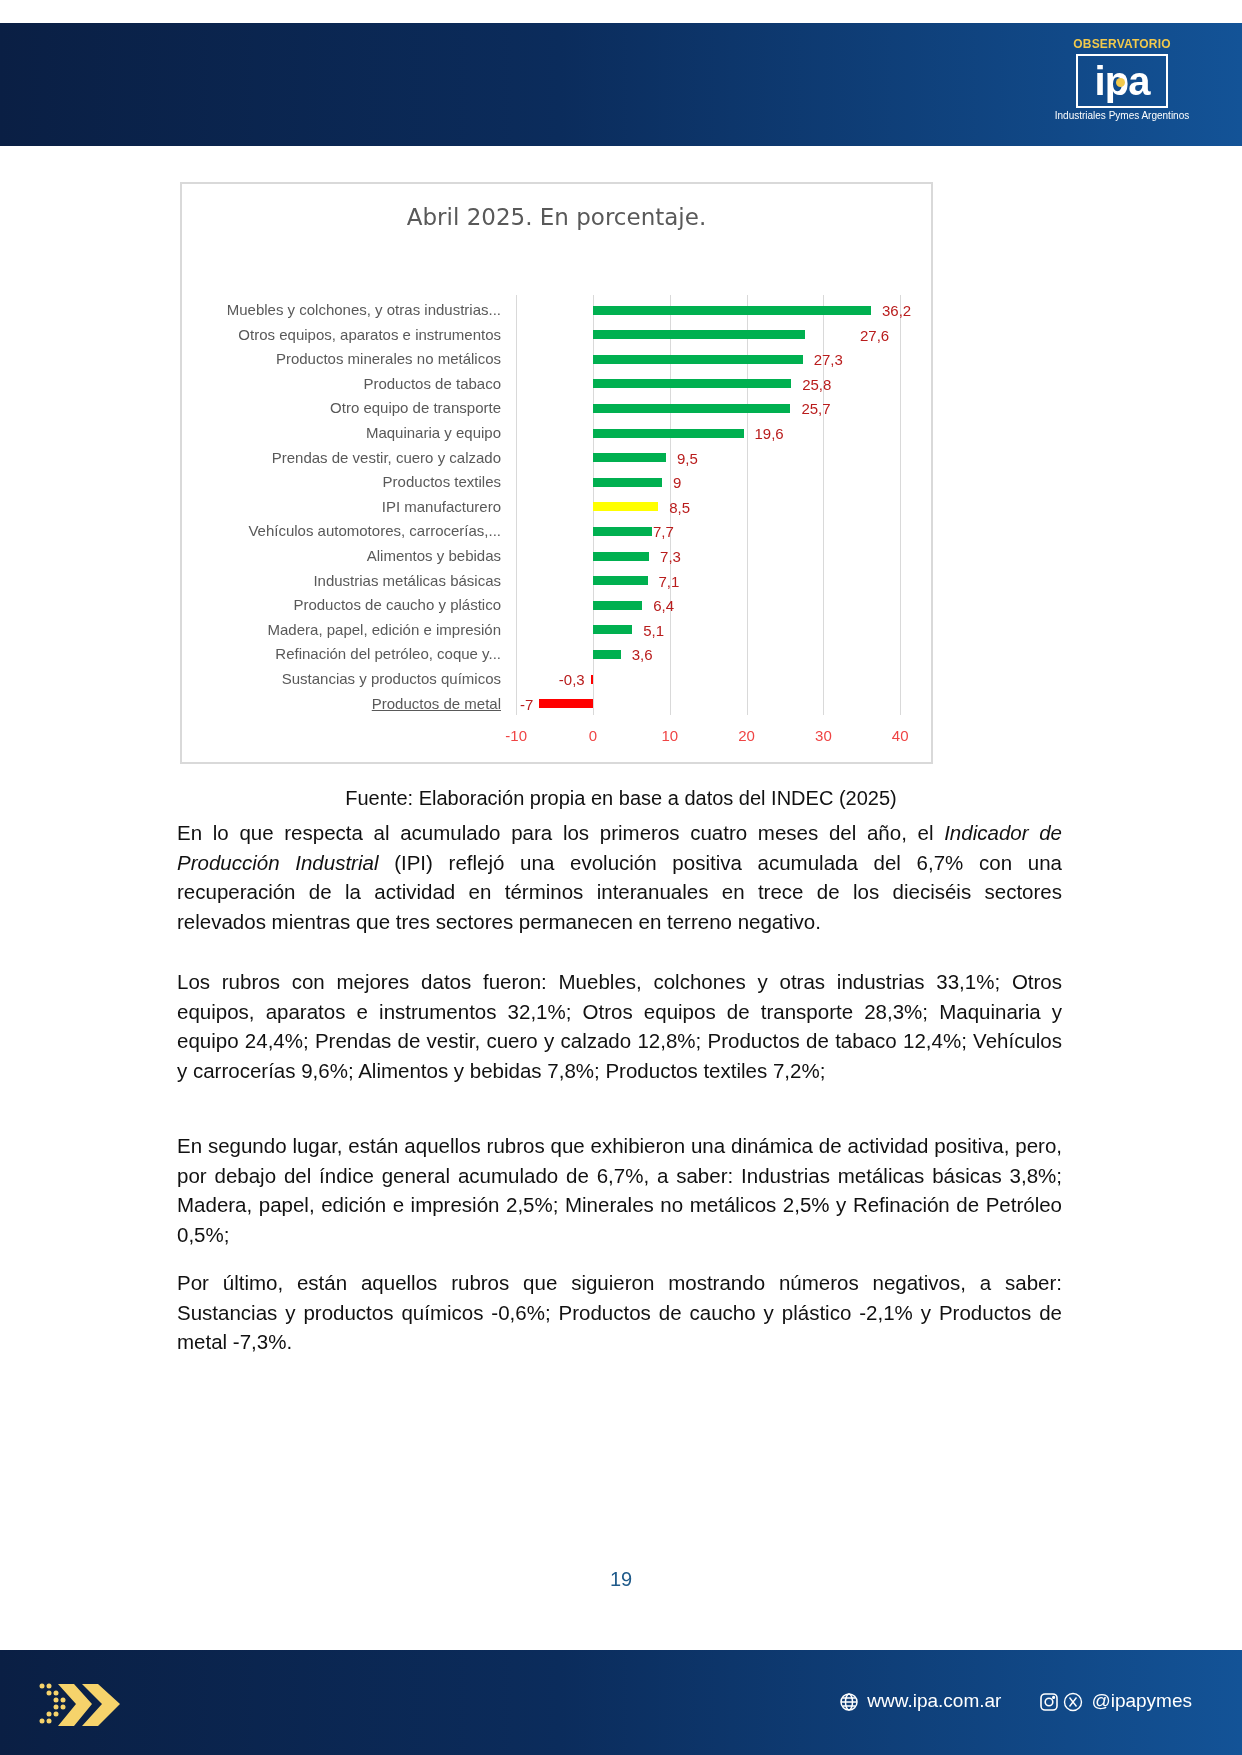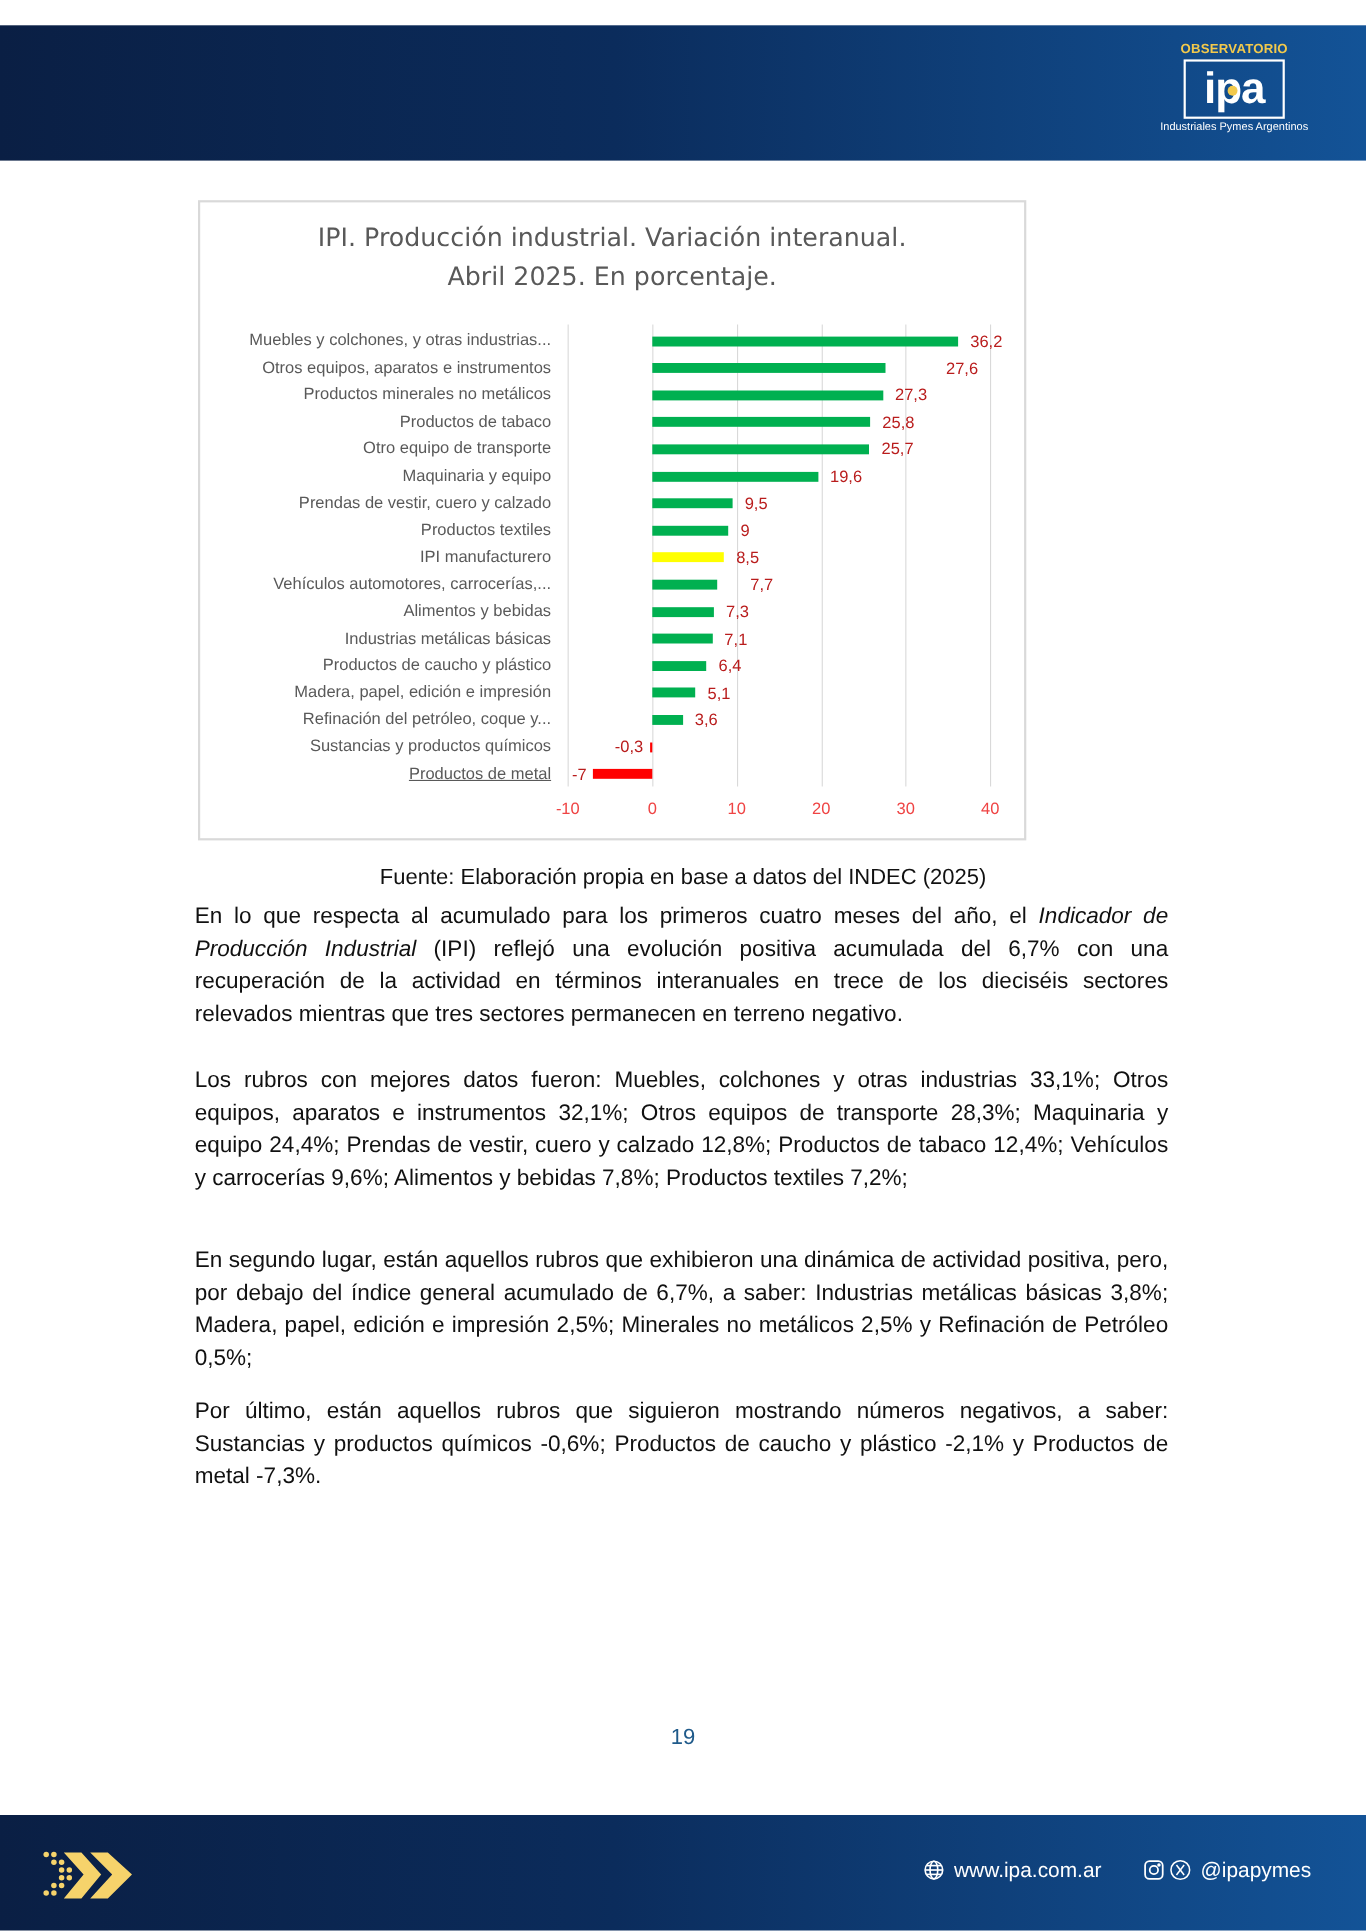--- a/index.html
+++ b/index.html
@@ -43,40 +43,39 @@
   .para {
     position: absolute; left: 177px; width: 885px; font-size: 20.5px; line-height: 29.5px; text-align: justify;
   }
   .page-num { position: absolute; left: 0; top: 1568px; width: 1242px; text-align: center; color: #1f5a8a; font-size: 20px; }
 
   .footer-band {
     position: absolute; left: 0; top: 1650px; width: 1242px; height: 105px;
     background: linear-gradient(90deg, #0a1f44 0%, #0b2c5c 45%, #135397 100%);
   }
   .footer-arrows { position: absolute; left: 38px; top: 32px; }
-  .footer-links { position: absolute; right: 50px; top: 40px; color: #ffffff; font-size: 19px; display: flex; align-items: flex-start; }
+  .footer-links { position: absolute; right: 50px; top: 40px; color: #ffffff; font-size: 19px; display: flex; align-items: flex-end; }
   .footer-links .ic { display: inline-flex; align-items: center; margin-right: 8px; }
 </style>
 </head>
 <body>
 
 <div class="header-band">
   <div class="logo">
     <div class="logo-top">OBSERVATORIO</div>
     <div class="logo-box">
       <span class="logo-text">ipa</span>
       <span class="logo-dot"></span>
     </div>
     <div class="logo-sub">Industriales Pymes Argentinos</div>
   </div>
 </div>
 
 <div class="chart-box">
   <div class="chart-title">
-    <div>IPI. Producción industrial. Variación interanual.</div>
     <div>Abril 2025. En porcentaje.</div>
   </div>
   <div class="plot" id="plot">
       <div class="gridline" style="left: 334.2px;"></div>
       <div class="tick" style="left: 334.2px;">-10</div>
       <div class="gridline" style="left: 411px;"></div>
       <div class="tick" style="left: 411px;">0</div>
       <div class="gridline" style="left: 487.8px;"></div>
       <div class="tick" style="left: 487.8px;">10</div>
       <div class="gridline" style="left: 564.6px;"></div>
@@ -107,21 +106,21 @@
       <div class="bar" style="width: 72.96px; top: 269.1px; left: 411px; background: rgb(0, 176, 80);"></div>
       <div class="val-label" style="top: 265.6px; left: 494.96px; text-align: right;">9,5</div>
       <div class="cat-label" style="top: 289.2px;">Productos textiles</div>
       <div class="bar" style="width: 69.12px; top: 293.7px; left: 411px; background: rgb(0, 176, 80);"></div>
       <div class="val-label" style="top: 290.2px; left: 491.12px;">9</div>
       <div class="cat-label" style="top: 313.8px;">IPI manufacturero</div>
       <div class="bar" style="width: 65.28px; top: 318.3px; left: 411px; background: rgb(255, 255, 0);"></div>
       <div class="val-label" style="top: 314.8px; left: 487.28px;">8,5</div>
       <div class="cat-label" style="top: 338.4px;">Vehículos automotores, carrocerías,...</div>
       <div class="bar" style="width: 59.136px; top: 342.9px; left: 411px; background: rgb(0, 176, 80);"></div>
-      <div class="val-label" style="top: 339.4px; left: 500px;">7,7</div>
+      <div class="val-label" style="top: 339.4px; left: 471px;">7,7</div>
       <div class="cat-label" style="top: 363px;">Alimentos y bebidas</div>
       <div class="bar" style="width: 56.064px; top: 367.5px; left: 411px; background: rgb(0, 176, 80);"></div>
       <div class="val-label" style="top: 364px; left: 478.064px;">7,3</div>
       <div class="cat-label" style="top: 387.6px;">Industrias metálicas básicas</div>
       <div class="bar" style="width: 54.528px; top: 392.1px; left: 411px; background: rgb(0, 176, 80);"></div>
       <div class="val-label" style="top: 388.6px; left: 476.528px;">7,1</div>
       <div class="cat-label" style="top: 412.2px;">Productos de caucho y plástico</div>
       <div class="bar" style="width: 49.152px; top: 416.7px; left: 411px; background: rgb(0, 176, 80);"></div>
       <div class="val-label" style="top: 413.2px; left: 471.152px;">6,4</div>
       <div class="cat-label" style="top: 436.8px;">Madera, papel, edición e impresión</div>

